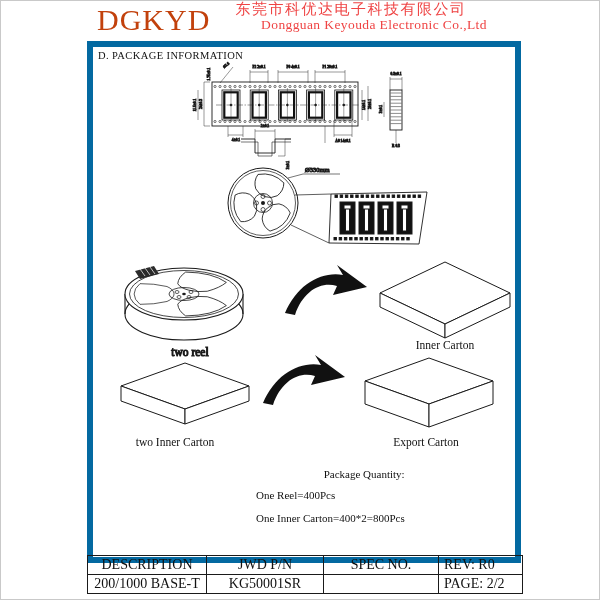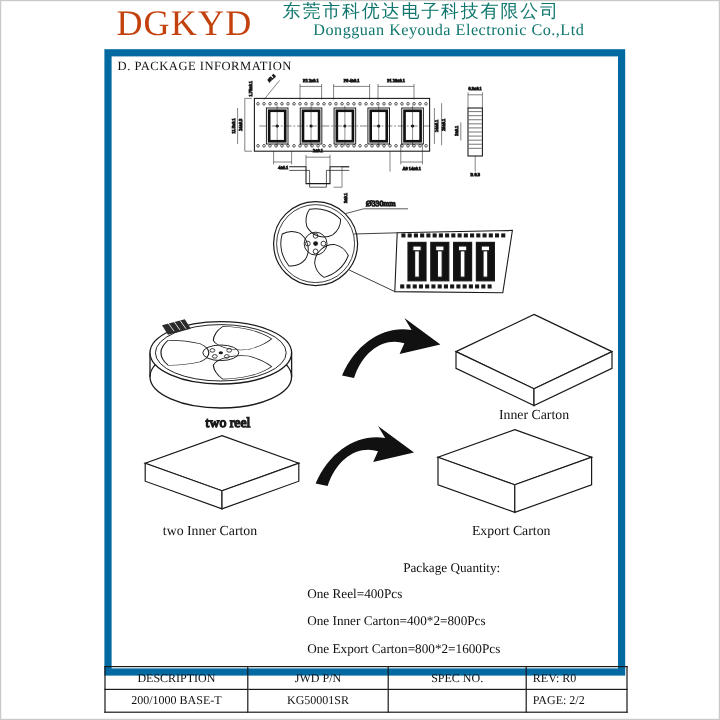--- a/index.html
+++ b/index.html
@@ -5,21 +5,21 @@
   html,body { margin:0; padding:0; }
   body {
     width:600px; height:600px; position:relative; background:#ffffff;
     font-family:"Liberation Serif","DejaVu Serif",serif; color:#111;
     overflow:hidden;
   }
   .outer-frame { position:absolute; inset:0; border:1px solid #c9c9c9; pointer-events:none; }
 
   
   .logo { position:absolute; left:97px; top:3px; font-size:30px; letter-spacing:1px; color:#c2410c; }
-  .company { position:absolute; left:205px; top:0px; width:292px; text-align:center; color:#0f766e; }
+  .company { position:absolute; left:205px; top:0px; width:292px; text-align:center; color:#ef4444; }
   .company-cn { font-size:15px; letter-spacing:1.5px; white-space:nowrap; }
   .company-en { font-size:13.5px; letter-spacing:0.4px; margin-top:-2px; white-space:nowrap;padding-left:46px; }
 
   
   .main-box { position:absolute; left:87px; top:41px; width:422px; height:510px; border:6px solid #0369a1; background:#fff; }
   .section-title { position:absolute; left:5px; top:3px; font-size:10.5px; letter-spacing:0.4px; }
   svg.drawing { position:absolute; left:0; top:0; width:422px; height:508px; display:block; }
   svg text { font-family:"Liberation Serif","DejaVu Serif",serif; fill:#111; }
   .dim { font-size:3.6px; }
   .illu-label { font-size:11.5px; }
@@ -27,21 +27,21 @@
 
   
   .pkg-qty { position:absolute; left:132px; top:421px; font-size:11px; color:#111; }
   .pkg-qty-heading { margin-bottom:9px;text-align:right; }
   .pkg-line { margin-left:31px; margin-bottom:11px; }
 
   
   .footer-table { position:absolute; left:87px; top:555px; border-collapse:collapse; table-layout:fixed; }
   .footer-table td {
     border:1.5px solid #1a1a1a; height:18px; text-align:center;
-    font-size:10px; padding:0 2px; overflow:hidden; white-space:nowrap;
+    font-size:14px; padding:0 2px; overflow:hidden; white-space:nowrap;
   }
   .footer-table td.left { text-align:left; padding-left:5px; }
   .c1 { width:114px; } .c2 { width:112px; } .c3 { width:110px; } .c4 { width:76px; }
 </style>
 </head>
 <body>
 
 <div class="outer-frame"></div>
 
 <div class="logo">DGKYD</div>
@@ -328,21 +328,20 @@
       <polygon points="272,334 336,357 336,380 272,357"></polygon>
       <polygon points="336,357 400,334 400,357 336,380"></polygon>
       <text class="illu-label" x="333" y="399" text-anchor="middle" fill="#111" stroke="none">Export Carton</text>
     </g>
   </svg>
 
   <div class="pkg-qty">
     <div class="pkg-qty-heading">Package Quantity:</div>
     <div class="pkg-line">One Reel=400Pcs</div>
     <div class="pkg-line">One Inner Carton=400*2=800Pcs</div>
-    <div class="pkg-line">One Export Carton=800*2=1600Pcs</div>
   </div>
 </div>
 
 <table class="footer-table">
   <tbody>
       <tr>
     <td class="c1">DESCRIPTION</td>
     <td class="c2">JWD P/N</td>
     <td class="c3">SPEC NO.</td>
     <td class="c4 left">REV: R0</td>

